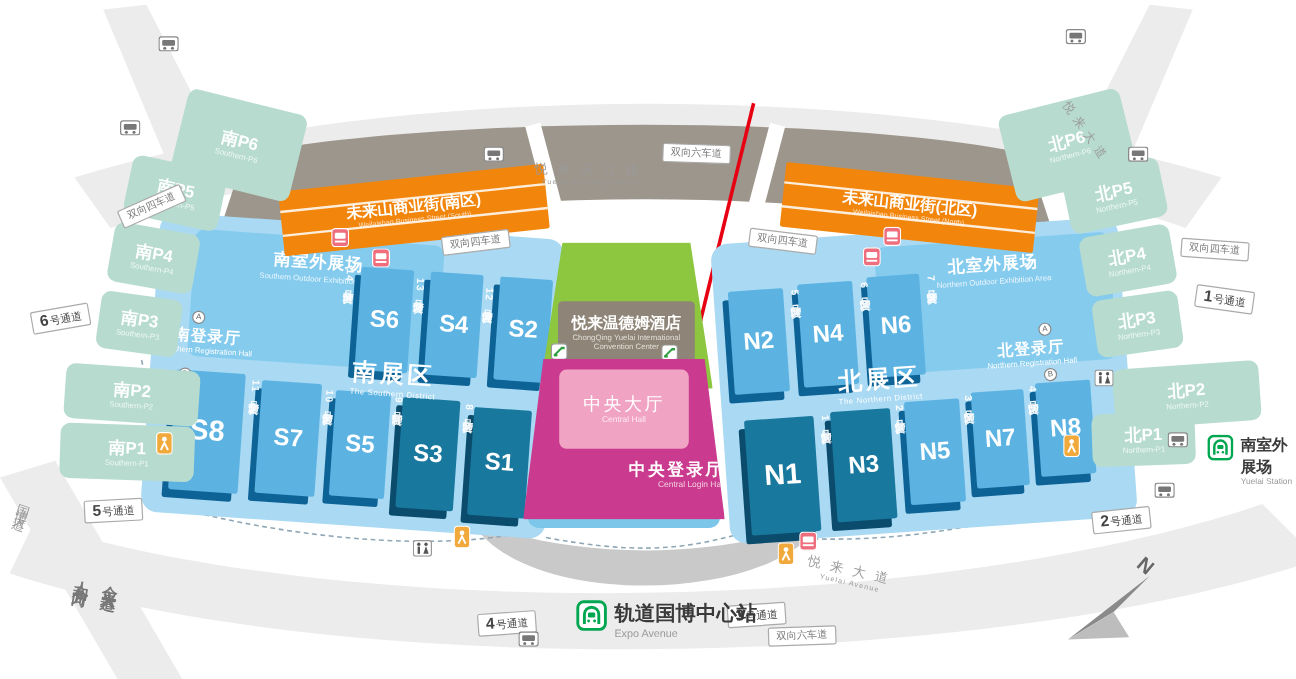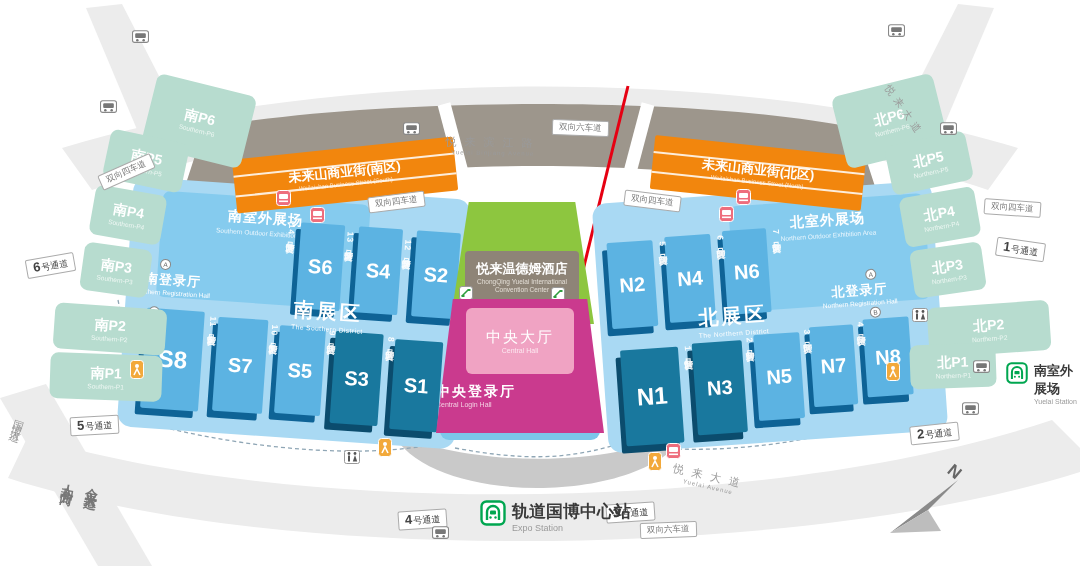--- a/index.html
+++ b/index.html
@@ -44,21 +44,21 @@
         display:flex;flex-direction:column;align-items:center;justify-content:center;color:#fff;text-align:center;}
   .conv .zh{font-weight:bold;font-size:13px;}
   .conv .en{font-size:6.5px;color:#e3ded6;line-height:1.25;}
   .skirt{position:absolute;left:440px;top:420px;width:160px;height:20px;background:#7cc6ea;border-radius:9px;}
   .pink-block{position:absolute;left:436px;top:299px;width:168px;height:134px;background:#ca3a8e;
               clip-path:polygon(10% 0,90% 0,100% 100%,0 100%);}
   .pink-inner{position:absolute;left:30px;top:9px;width:108px;height:66px;background:#f0a3c3;border-radius:6px;
               display:flex;flex-direction:column;align-items:center;justify-content:center;color:#fff;text-align:center;}
   .pink-inner .zh{font-weight:normal;font-size:15px;letter-spacing:2px;}
   .pink-inner .en{font-size:7px;color:#fde8f1;}
-  .login{position:absolute;left:0;right:0;top:84px;text-align:left;color:#fff;}
+  .login{position:absolute;left:0;right:0;top:84px;text-align:right;color:#fff;}
   .login .zh{font-weight:bold;font-size:14px;letter-spacing:2px;}
   .login .en{font-size:7px;color:#f3cfe2;}
   
   .lanebox{position:absolute;background:#fff;border:1px solid #aaa;border-radius:2px;color:#777;
            font-size:8.5px;padding:1px 6px;white-space:nowrap;}
   .passage{position:absolute;background:#fff;border:1px solid #aaa;border-radius:2px;color:#444;
            font-size:9px;padding:0 6px;white-space:nowrap;line-height:15px;}
   .passage b{font-size:13px;margin-right:1px;}
   .roadname{position:absolute;color:#9a9a9a;white-space:nowrap;}
   .roadname .zh{font-size:11px;letter-spacing:8px;}
@@ -296,21 +296,21 @@
     <svg width="26" height="26" viewBox="0 0 26 26">
           <rect x="1.5" y="1.5" width="23" height="23" rx="5" fill="#fff" stroke="#00a650" stroke-width="2.4"></rect>
           <path d="M7,20 V12 A6 6 0 0 1 19,12 V20" fill="none" stroke="#00a650" stroke-width="2.4"></path>
           <rect x="10" y="10.5" width="6" height="4" rx="1" fill="#00a650"></rect>
           <circle cx="10.5" cy="17.5" r="1.2" fill="#00a650"></circle>
           <circle cx="15.5" cy="17.5" r="1.2" fill="#00a650"></circle>
         </svg>
   </span>
   <span>
     <div class="zh" style="font-size:17px">轨道国博中心站</div>
-    <div class="en" style="font-size:9px">Expo Station</div>
+    <div class="en" style="font-size:9px">Expo Avenue</div>
   </span>
 </div>
 <div class="station" style="left:1006px;top:362px">
   <span class="micon" style="position:static">
     <svg width="22" height="22" viewBox="0 0 26 26">
           <rect x="1.5" y="1.5" width="23" height="23" rx="5" fill="#fff" stroke="#00a650" stroke-width="2.4"></rect>
           <path d="M7,20 V12 A6 6 0 0 1 19,12 V20" fill="none" stroke="#00a650" stroke-width="2.4"></path>
           <rect x="10" y="10.5" width="6" height="4" rx="1" fill="#00a650"></rect>
           <circle cx="10.5" cy="17.5" r="1.2" fill="#00a650"></circle>
           <circle cx="15.5" cy="17.5" r="1.2" fill="#00a650"></circle>

